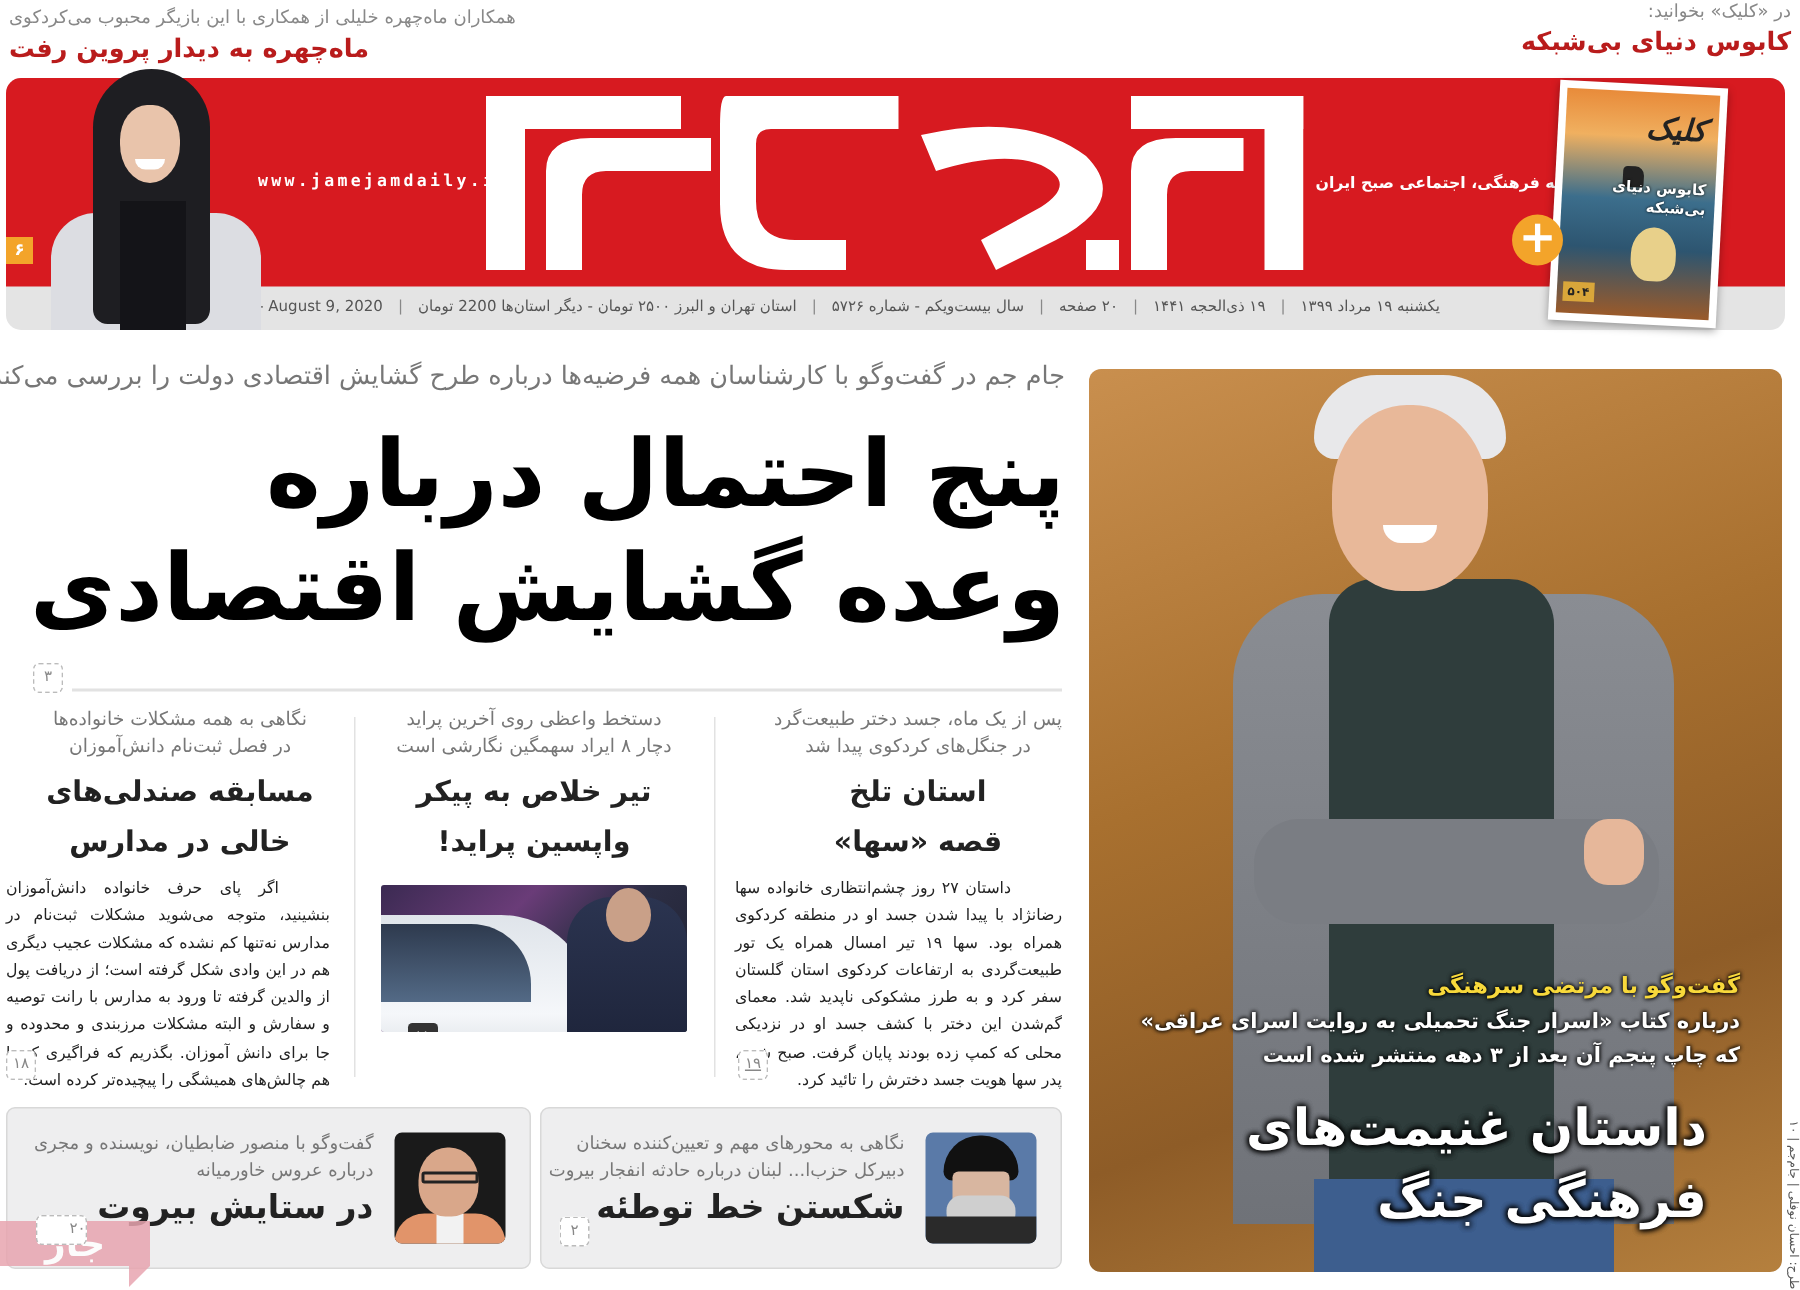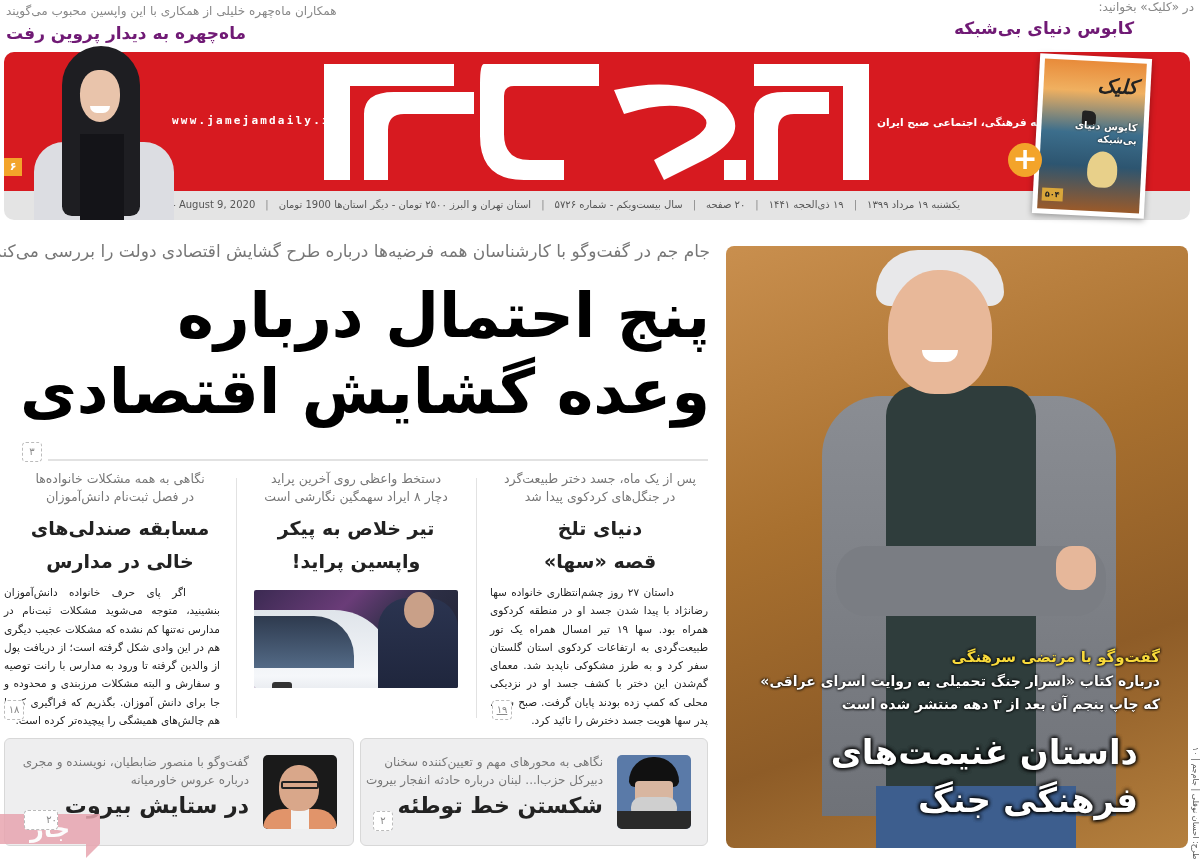--- a/index.html
+++ b/index.html
@@ -3,21 +3,21 @@
 <meta charset="utf-8">
 <style>
   * { box-sizing: border-box; margin: 0; padding: 0; }
   html, body { width: 1200px; height: 860px; overflow: hidden; background: #fff; }
   body { font-family: "DejaVu Sans", sans-serif; color: #222; position: relative; direction: rtl; }
 
   .abs { position: absolute; }
 
   
   .teaser-kicker { font-size: 12px; color: #888; white-space: nowrap; }
-  .teaser-title { font-size: 17px; font-weight: bold; color: #701a75; white-space: nowrap; }
+  .teaser-title { font-size: 17px; font-weight: bold; color: #b91c1c; white-space: nowrap; }
 
   
   .masthead { left: 4px; top: 52px; width: 1186px; height: 168px; border-radius: 10px; overflow: hidden; background: #e4e4e4; }
   .mast-red { position: absolute; left: 0; top: 0; width: 100%; height: 139px; background: #d71a20; }
   .logo { position: absolute; left: 320px; top: 12px; width: 545px; height: 116px; }
   .website { position: absolute; left: 168px; top: 62px; color: #fff; font-size: 11px; font-weight: bold; letter-spacing: 2.2px; direction: ltr; font-family: "DejaVu Sans Mono", monospace; }
   .tagline { position: absolute; left: 873px; top: 64px; color: #fff; font-size: 10.5px; font-weight: bold; white-space: nowrap; }
   .dateline { position: absolute; left: 236px; top: 147px; width: 720px; font-size: 10px; color: #555; white-space: nowrap; display: flex; gap: 10px; justify-content: flex-start; }
   .dateline .sep { color: #888; }
   .dateline .en { direction: ltr; }
@@ -92,26 +92,26 @@
   .feat-kicker { position: absolute; right: 28px; top: 402px; font-size: 15px; font-weight: bold; color: #f8d93b; text-shadow: 0 0 3px #000, 0 0 3px #000; white-space: nowrap; }
   .feat-sub { position: absolute; right: 28px; top: 424px; font-size: 14px; font-weight: bold; color: #fff; line-height: 23px; text-shadow: 0 0 3px #000, 0 0 3px #000; text-align: right; white-space: nowrap; }
   .feat-title { position: absolute; right: 50px; top: 482px; font-size: 34px; font-weight: 900; color: #fff; line-height: 48px; text-align: right; white-space: nowrap; text-shadow: 0 0 4px #000, 0 0 4px #000, 0 0 4px #000; }
 
   .side-strip { left: 1188px; top: 700px; width: 12px; height: 160px; writing-mode: vertical-rl; font-size: 8px; color: #555; white-space: nowrap; }
 </style>
 </head>
 <body>
 
 <div class="abs" style="left:6px;top:0;width:400px;text-align:left;">
-  <div class="teaser-kicker" style="direction:rtl;display:inline-block;">همکاران ماه‌چهره خلیلی از همکاری با این واپسین محبوب می‌گویند</div>
+  <div class="teaser-kicker" style="direction:rtl;display:inline-block;">همکاران ماه‌چهره خلیلی از همکاری با این بازیگر محبوب می‌کردکوی</div>
   <div class="teaser-title" style="margin-top:4px;direction:rtl;">ماه‌چهره به دیدار پروین رفت</div>
 </div>
 <div class="abs" style="right:6px;top:0;width:300px;text-align:right;">
   <div class="teaser-kicker">در «کلیک» بخوانید:</div>
-  <div class="teaser-title" style="margin-top:4px;text-align:center;">کابوس دنیای بی‌شبکه</div>
+  <div class="teaser-title" style="margin-top:4px;">کابوس دنیای بی‌شبکه</div>
 </div>
 
 <div class="abs masthead">
   <div class="mast-red"></div>
   <svg class="logo" viewBox="0 0 545 116" aria-label="">
     <g fill="#fff">
 
       <rect x="0" y="0" width="130" height="22"></rect>
       <rect x="0" y="0" width="26" height="116"></rect>
       <path d="M40 116 L40 50 Q40 28 70 28 L150 28 L150 50 L80 50 Q64 50 64 66 L64 116 Z"></path>
@@ -127,21 +127,21 @@
   <div class="tagline">روزنامه فرهنگی، اجتماعی صبح ایران</div>
   <div class="dateline">
     <span>یکشنبه ۱۹ مرداد ۱۳۹۹</span>
     <span class="sep">|</span>
     <span>۱۹ ذی‌الحجه ۱۴۴۱</span>
     <span class="sep">|</span>
     <span>۲۰ صفحه</span>
     <span class="sep">|</span>
     <span>سال بیست‌ویکم - شماره ۵۷۲۶</span>
     <span class="sep">|</span>
-    <span>استان تهران و البرز ۲۵۰۰ تومان - دیگر استان‌ها 1900 تومان</span>
+    <span>استان تهران و البرز ۲۵۰۰ تومان - دیگر استان‌ها 2200 تومان</span>
     <span class="sep">|</span>
     <span class="en">Sunday - August 9, 2020</span>
   </div>
 </div>
 
 <div class="abs woman">
   <div class="coat"></div>
   <div class="hijab"></div>
   <div class="inner"></div>
   <div class="face"></div>
@@ -164,27 +164,27 @@
 <div class="abs plus-btn">+</div>
 
 <div class="abs lead-kicker">جام جم در گفت‌وگو با کارشناسان همه فرضیه‌ها درباره طرح گشایش اقتصادی دولت را بررسی می‌کند</div>
 <div class="abs lead-title">
   <div>پنج احتمال درباره</div>
   <div>وعده گشایش اقتصادی</div>
 </div>
 <div class="abs page-num" style="left:22px;top:442px;">۳</div>
 <div class="abs hr" style="left:48px;width:660px;"></div>
 
-<div class="col" style="left:484px;">
+<div class="col" style="left:496px;">
   <div class="kicker">
     <div>پس از یک ماه، جسد دختر طبیعت‌گرد</div>
     <div>در جنگل‌های کردکوی پیدا شد</div>
   </div>
   <div class="title">
-    <div>دنیای تلخ</div>
+    <div>استان تلخ</div>
     <div>قصه «سها»</div>
   </div>
 </div>
 
 <div class="abs body-text" style="left:490px;top:583px;width:218px;text-indent:34px;">داستان ۲۷ روز چشم‌انتظاری خانواده سها رضانژاد با پیدا شدن جسد او در منطقه کردکوی همراه بود. سها ۱۹ تیر امسال همراه یک تور طبیعت‌گردی به ارتفاعات کردکوی استان گلستان سفر کرد و به طرز مشکوکی ناپدید شد. معمای گم‌شدن این دختر با کشف جسد او در نزدیکی محلی که کمپ زده بودند پایان گرفت. صبح شنبه، پدر سها هویت جسد دخترش را تائید کرد.</div>
 <div class="abs page-num" style="left:492px;top:700px;text-decoration:underline;">۱۹</div>
 
 <div class="abs col-divider" style="left:476px;"></div>
 
 <div class="col" style="left:240px;">

